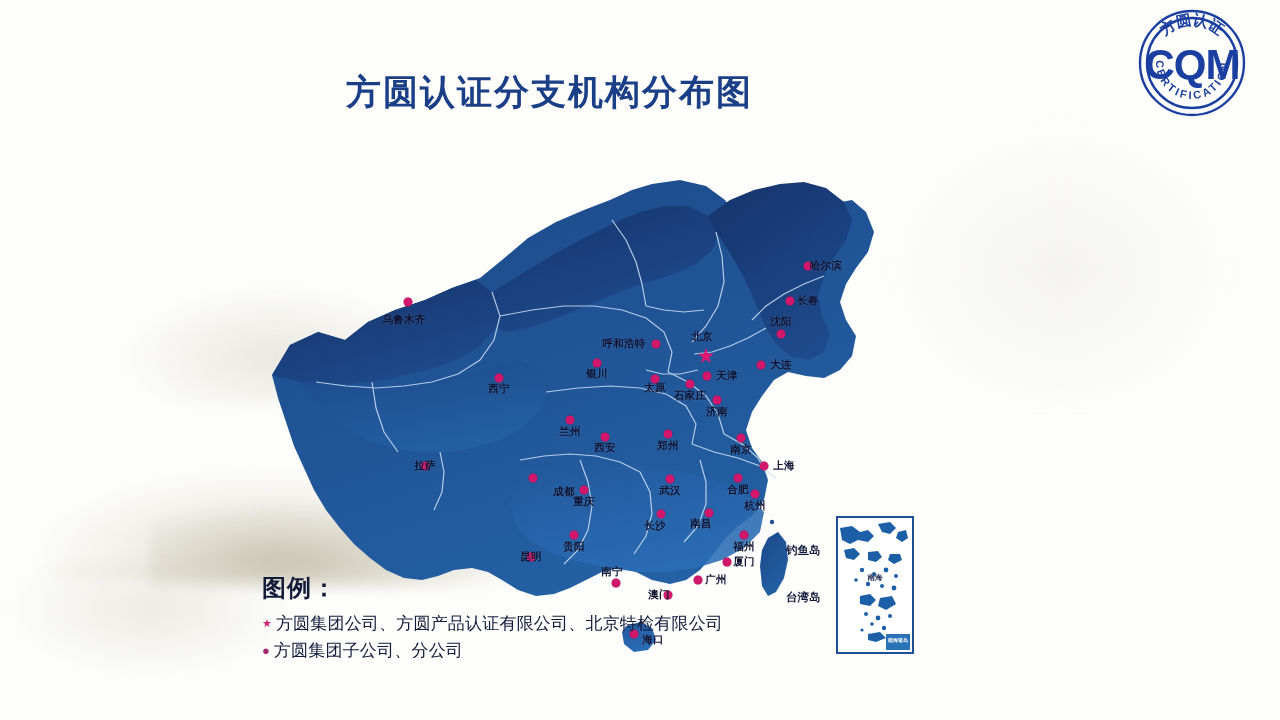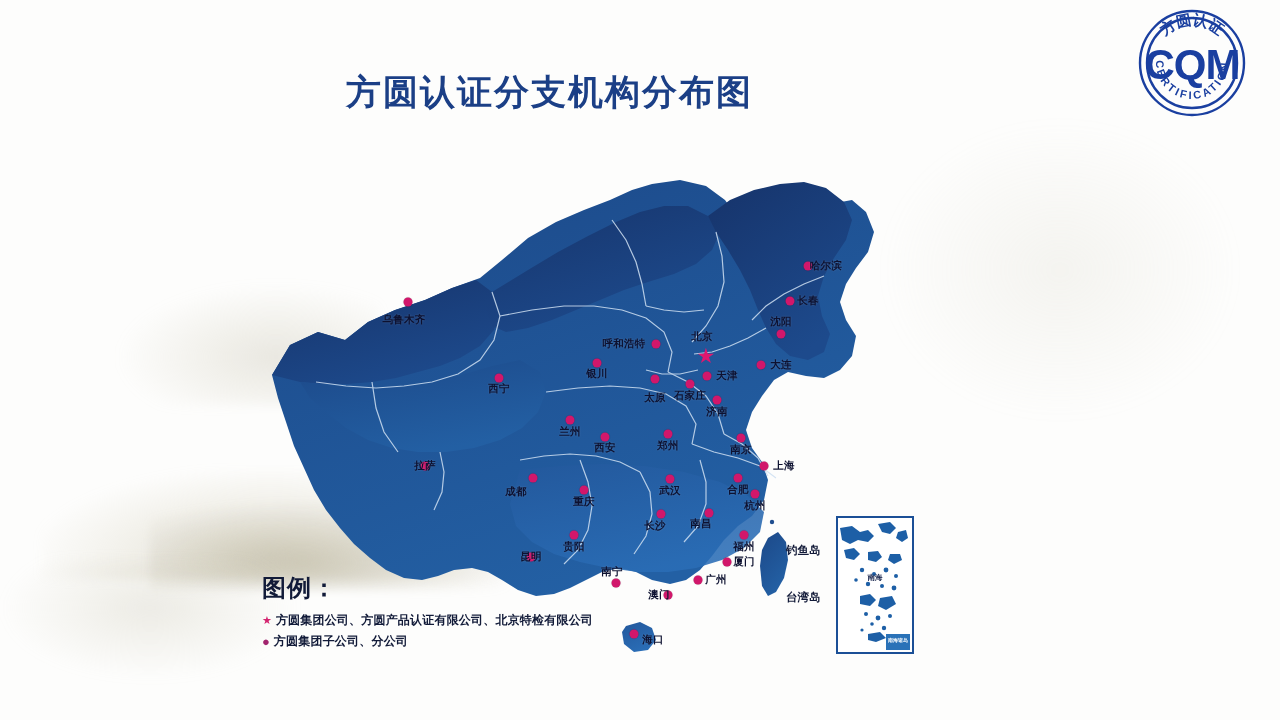--- a/index.html
+++ b/index.html
@@ -65,21 +65,21 @@
     border:2px solid #1b4f96;background:#ffffff;box-sizing:border-box;}
   .inset svg{display:block;}
 
   
   .legend{position:absolute;left:262px;top:572px;width:420px;}
   .legend-title{font-size:24px;font-weight:700;color:#111a38;letter-spacing:1px;margin-bottom:8px;}
   .legend-row{display:flex;align-items:center;gap:4px;margin-top:4px;}
   .legend-row .gl{font-size:12px;line-height:1;}
   .legend-row .gl.st{color:#d4246f;font-size:11px;}
   .legend-row .gl.dt{color:#a2246e;font-size:13px;}
-  .legend-row .tx{font-size:12px;color:#111a38;font-weight:700;letter-spacing:.2px;white-space:nowrap;}
+  .legend-row .tx{font-size:17px;color:#111a38;font-weight:400;letter-spacing:.2px;white-space:nowrap;}
 </style>
 </head>
 <body>
 
 <div id="stage">
 
   <div class="wash w1"></div>
   <div class="wash w2"></div>
   <div class="wash w3"></div>
   <div class="wash w4"></div>
@@ -200,21 +200,21 @@
       <div class="city-label onland" style="left: 781px; top: 322px;">沈阳</div>
       <div class="marker sz" style="left: 761px; top: 365px; background: rgb(209, 23, 107);"></div>
       <div class="city-label onland" style="left: 781px; top: 365px;">大连</div>
       <div class="marker sz" style="left: 707px; top: 376px; background: rgb(209, 23, 107);"></div>
       <div class="city-label onland" style="left: 727px; top: 376px;">天津</div>
       <div class="marker sz" style="left: 656px; top: 344px; background: rgb(209, 23, 107);"></div>
       <div class="city-label onland" style="left: 624px; top: 344px;">呼和浩特</div>
       <div class="marker sz" style="left: 597px; top: 363px; background: rgb(209, 23, 107);"></div>
       <div class="city-label onland" style="left: 597px; top: 374px;">银川</div>
       <div class="marker sz" style="left: 655px; top: 379px; background: rgb(209, 23, 107);"></div>
-      <div class="city-label onland" style="left: 655px; top: 398px; font-family: Liberation Serif, serif;">太原</div>
+      <div class="city-label onland" style="left: 655px; top: 388px; font-family: Liberation Serif, serif;">太原</div>
       <div class="marker sz" style="left: 690px; top: 384px; background: rgb(209, 23, 107);"></div>
       <div class="city-label onland" style="left: 690px; top: 396px;">石家庄</div>
       <div class="marker sz" style="left: 717px; top: 400px; background: rgb(209, 23, 107);"></div>
       <div class="city-label onland" style="left: 717px; top: 412px;">济南</div>
       <div class="marker sz" style="left: 408px; top: 302px; background: rgb(209, 23, 107);"></div>
       <div class="city-label onland" style="left: 404px; top: 320px;">乌鲁木齐</div>
       <div class="marker sz" style="left: 499px; top: 378px; background: rgb(209, 23, 107);"></div>
       <div class="city-label onland" style="left: 499px; top: 389px;">西宁</div>
       <div class="marker sz" style="left: 570px; top: 420px; background: rgb(209, 23, 107);"></div>
       <div class="city-label onland" style="left: 570px; top: 432px;">兰州</div>
@@ -222,21 +222,21 @@
       <div class="city-label onland" style="left: 605px; top: 448px;">西安</div>
       <div class="marker sz" style="left: 668px; top: 434px; background: rgb(209, 23, 107);"></div>
       <div class="city-label onland" style="left: 668px; top: 446px;">郑州</div>
       <div class="marker sz" style="left: 741px; top: 438px; background: rgb(209, 23, 107);"></div>
       <div class="city-label onland" style="left: 741px; top: 450px;">南京</div>
       <div class="marker sz" style="left: 764px; top: 466px; background: rgb(209, 23, 107);"></div>
       <div class="city-label onland" style="left: 784px; top: 466px;">上海</div>
       <div class="marker sz" style="left: 425px; top: 466px; background: rgb(209, 23, 107);"></div>
       <div class="city-label onland" style="left: 425px; top: 466px;">拉萨</div>
       <div class="marker sz" style="left: 533px; top: 478px; background: rgb(209, 23, 107);"></div>
-      <div class="city-label onland" style="left: 516px; top: 492px; text-align: center;">成都</div>
+      <div class="city-label onland" style="left: 564px; top: 492px; text-align: center;">成都</div>
       <div class="marker sz" style="left: 584px; top: 490px; background: rgb(209, 23, 107);"></div>
       <div class="city-label onland" style="left: 584px; top: 502px;">重庆</div>
       <div class="marker sz" style="left: 670px; top: 479px; background: rgb(209, 23, 107);"></div>
       <div class="city-label onland" style="left: 670px; top: 491px;">武汉</div>
       <div class="marker sz" style="left: 738px; top: 478px; background: rgb(209, 23, 107);"></div>
       <div class="city-label onland" style="left: 738px; top: 490px;">合肥</div>
       <div class="marker sz" style="left: 755px; top: 494px; background: rgb(209, 23, 107);"></div>
       <div class="city-label onland" style="left: 755px; top: 506px; font-family: Liberation Mono, monospace;">杭州</div>
       <div class="marker sz" style="left: 661px; top: 514px; background: rgb(209, 23, 107);"></div>
       <div class="city-label onland" style="left: 655px; top: 526px;">长沙</div>

